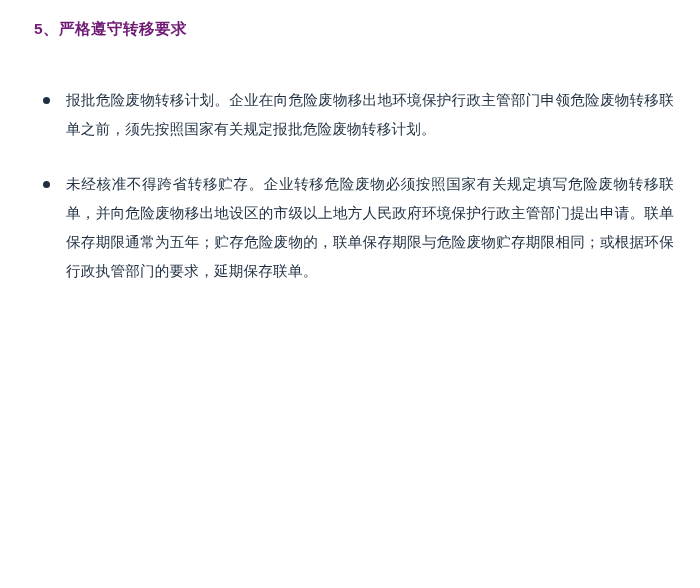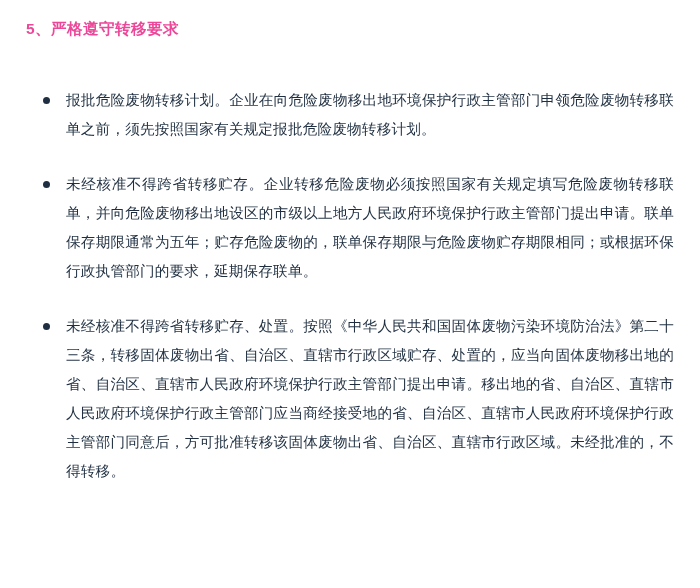--- a/index.html
+++ b/index.html
@@ -17,23 +17,23 @@
   .page {
     position: relative;
     width: 700px;
     height: 588px;
     box-sizing: border-box;
     padding: 18px 26px 0 26px;
   }
   .section-heading {
     font-size: 15.5px;
     font-weight: bold;
-    color: #ec4899;
+    color: #701a75;
     letter-spacing: 0.5px;
-    margin: 0 0 0 0;
+    margin: 0 0 0 8px;
     line-height: 1.4;
   }
   .bullet-list {
     list-style: none;
     margin: 46px 0 1px 0;
     padding: 0 0 0 14px;
   }
   .bullet-item {
     position: relative;
     padding-left: 26px;
@@ -72,20 +72,16 @@
     <li class="bullet-item">
       <span class="bullet-dot"></span>
       <span class="bullet-text">报批危险废物转移计划。企业在向危险废物移出地环境保护行政主管部门申领危险废物转移联单之前，须先按照国家有关规定报批危险废物转移计划。</span>
     </li>
 
     <li class="bullet-item">
       <span class="bullet-dot"></span>
       <span class="bullet-text">未经核准不得跨省转移贮存。企业转移危险废物必须按照国家有关规定填写危险废物转移联单，并向危险废物移出地设区的市级以上地方人民政府环境保护行政主管部门提出申请。联单保存期限通常为五年；贮存危险废物的，联单保存期限与危险废物贮存期限相同；或根据环保行政执管部门的要求，延期保存联单。</span>
     </li>
 
-    <li class="bullet-item">
-      <span class="bullet-dot"></span>
-      <span class="bullet-text">未经核准不得跨省转移贮存、处置。按照《中华人民共和国固体废物污染环境防治法》第二十三条，转移固体废物出省、自治区、直辖市行政区域贮存、处置的，应当向固体废物移出地的省、自治区、直辖市人民政府环境保护行政主管部门提出申请。移出地的省、自治区、直辖市人民政府环境保护行政主管部门应当商经接受地的省、自治区、直辖市人民政府环境保护行政主管部门同意后，方可批准转移该固体废物出省、自治区、直辖市行政区域。未经批准的，不得转移。</span>
-    </li>
 
   </ul>
 
 </div>
 
 </body></html>

